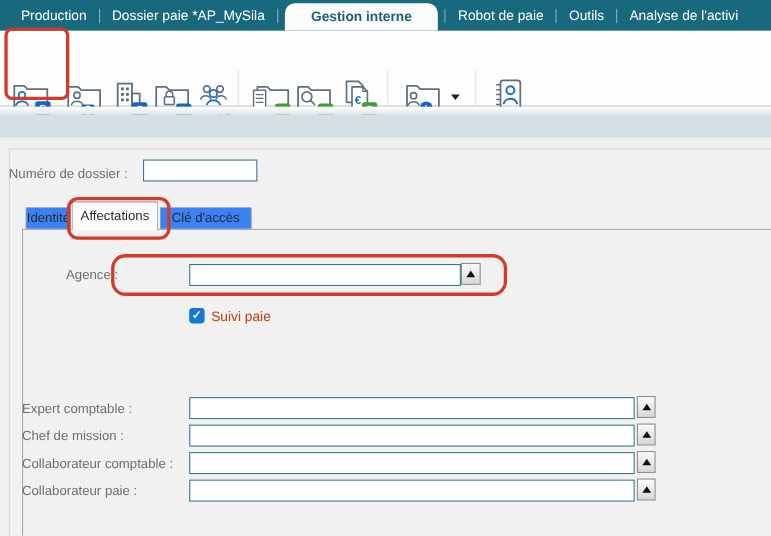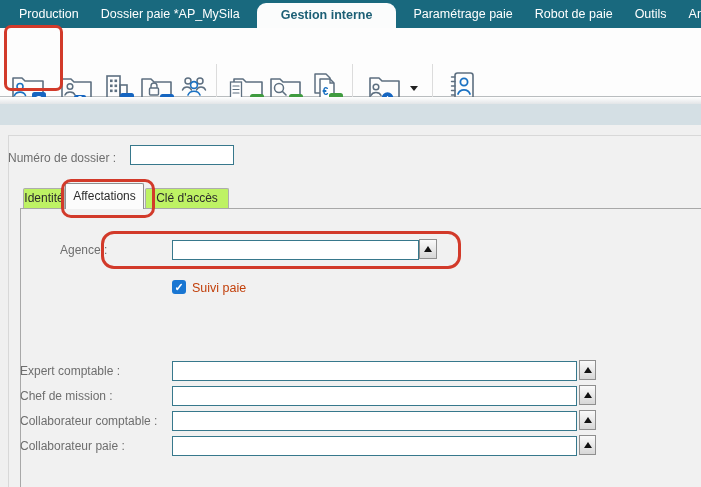--- a/index.html
+++ b/index.html
@@ -37,21 +37,21 @@
             border-left:1px solid #a8a8a8;border-top:1px solid #a8a8a8;
             background:#f1f1f1;box-sizing:border-box;}
 
   .flabel{position:absolute;font-size:12px;color:#6e6e6e;text-align:left;}
   .tinput{position:absolute;background:#fff;border:1px solid #37788c;
           box-sizing:content-box;font-size:12px;padding:0 3px;color:#222;outline:none;}
 
   
   .tab{position:absolute;box-sizing:border-box;font-size:12px;color:#2b2b2b;
        text-align:center;border:1px solid #adadad;border-bottom:none;
-       border-radius:2px 2px 0 0;background:#bef264;cursor:pointer;}
+       border-radius:2px 2px 0 0;background:#3b82f6;cursor:pointer;}
   .tab.inactive{top:188px;height:20px;line-height:19px;z-index:1;}
   .tab.active{top:183px;height:26px;line-height:25px;z-index:3;background:#fcfcfc;
               border-color:#8f8f8f;}
 
   
   .spin{position:absolute;width:17px;height:20px;background:linear-gradient(#fafafa,#d7d7d7);
         border:1px solid #8f8f8f;box-sizing:border-box;display:flex;
         align-items:center;justify-content:center;cursor:pointer;}
   .tri-up{width:0;height:0;border-left:4px solid transparent;
           border-right:4px solid transparent;border-bottom:6px solid #111;}
@@ -79,21 +79,20 @@
 <body>
 
 <div class="screen">
 
   <header class="topbar">
     <span class="tb-item">Production</span>
     <span class="tb-sep"></span>
     <span class="tb-item">Dossier paie *AP_MySila</span>
     <span class="tb-sep"></span>
     <span class="tb-active">Gestion interne</span>
-    <span class="tb-item">Paramétrage paie</span>
     <span class="tb-sep"></span>
     <span class="tb-item">Robot de paie</span>
     <span class="tb-sep"></span>
     <span class="tb-item">Outils</span>
     <span class="tb-sep"></span>
     <span class="tb-item">Analyse de l'activi</span>
   </header>
 
   <div class="ribbon">
 

